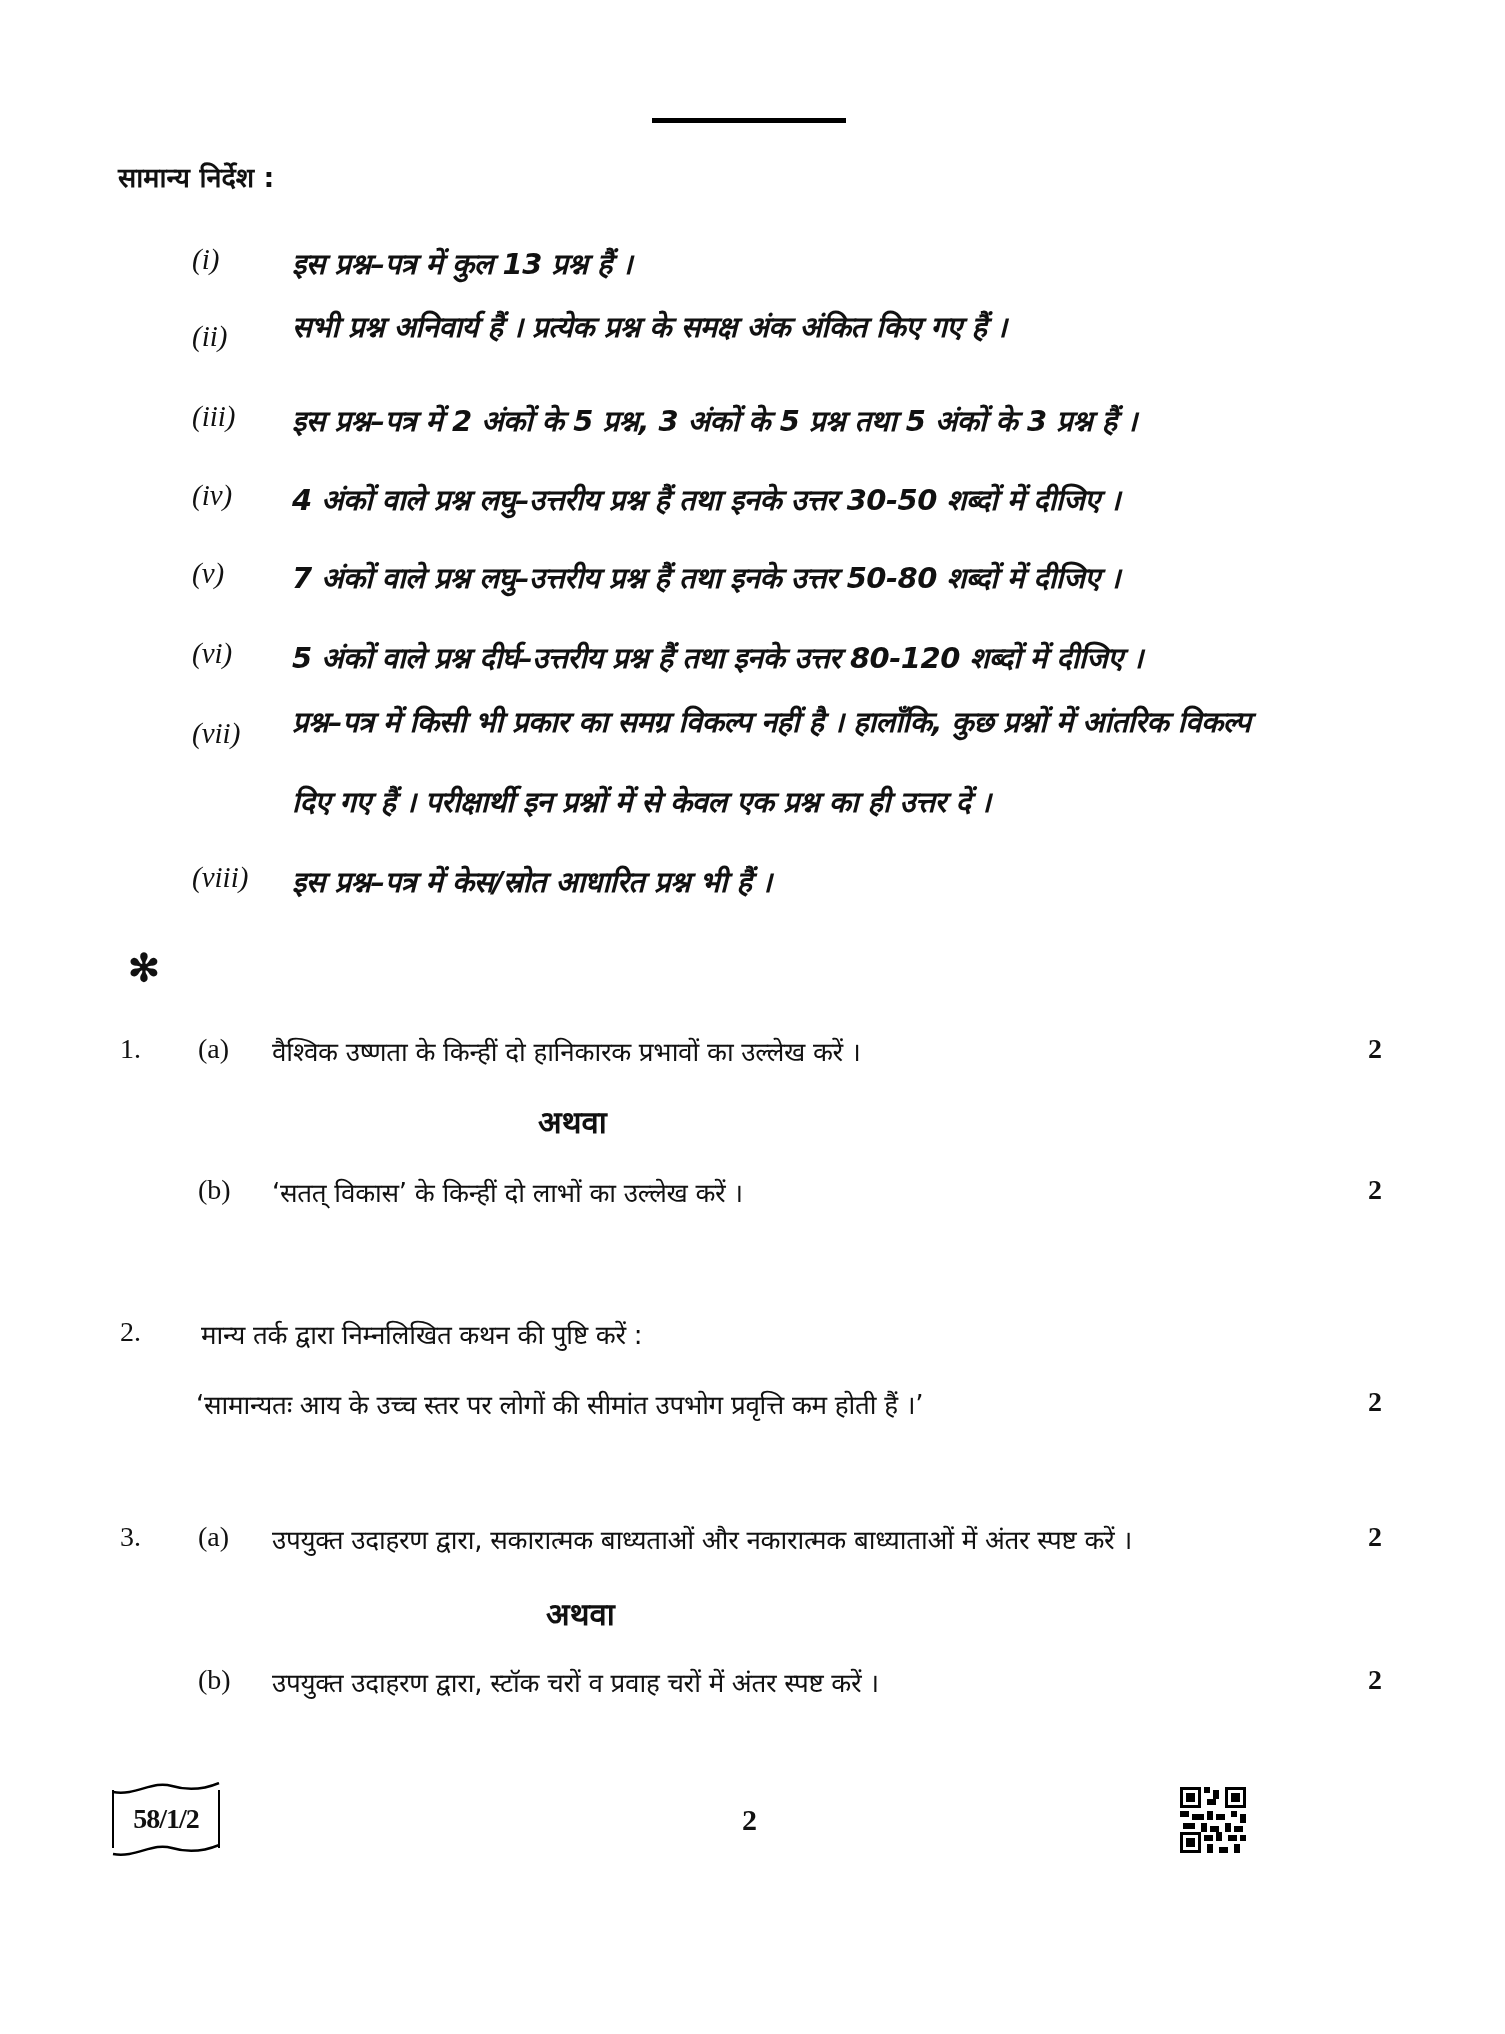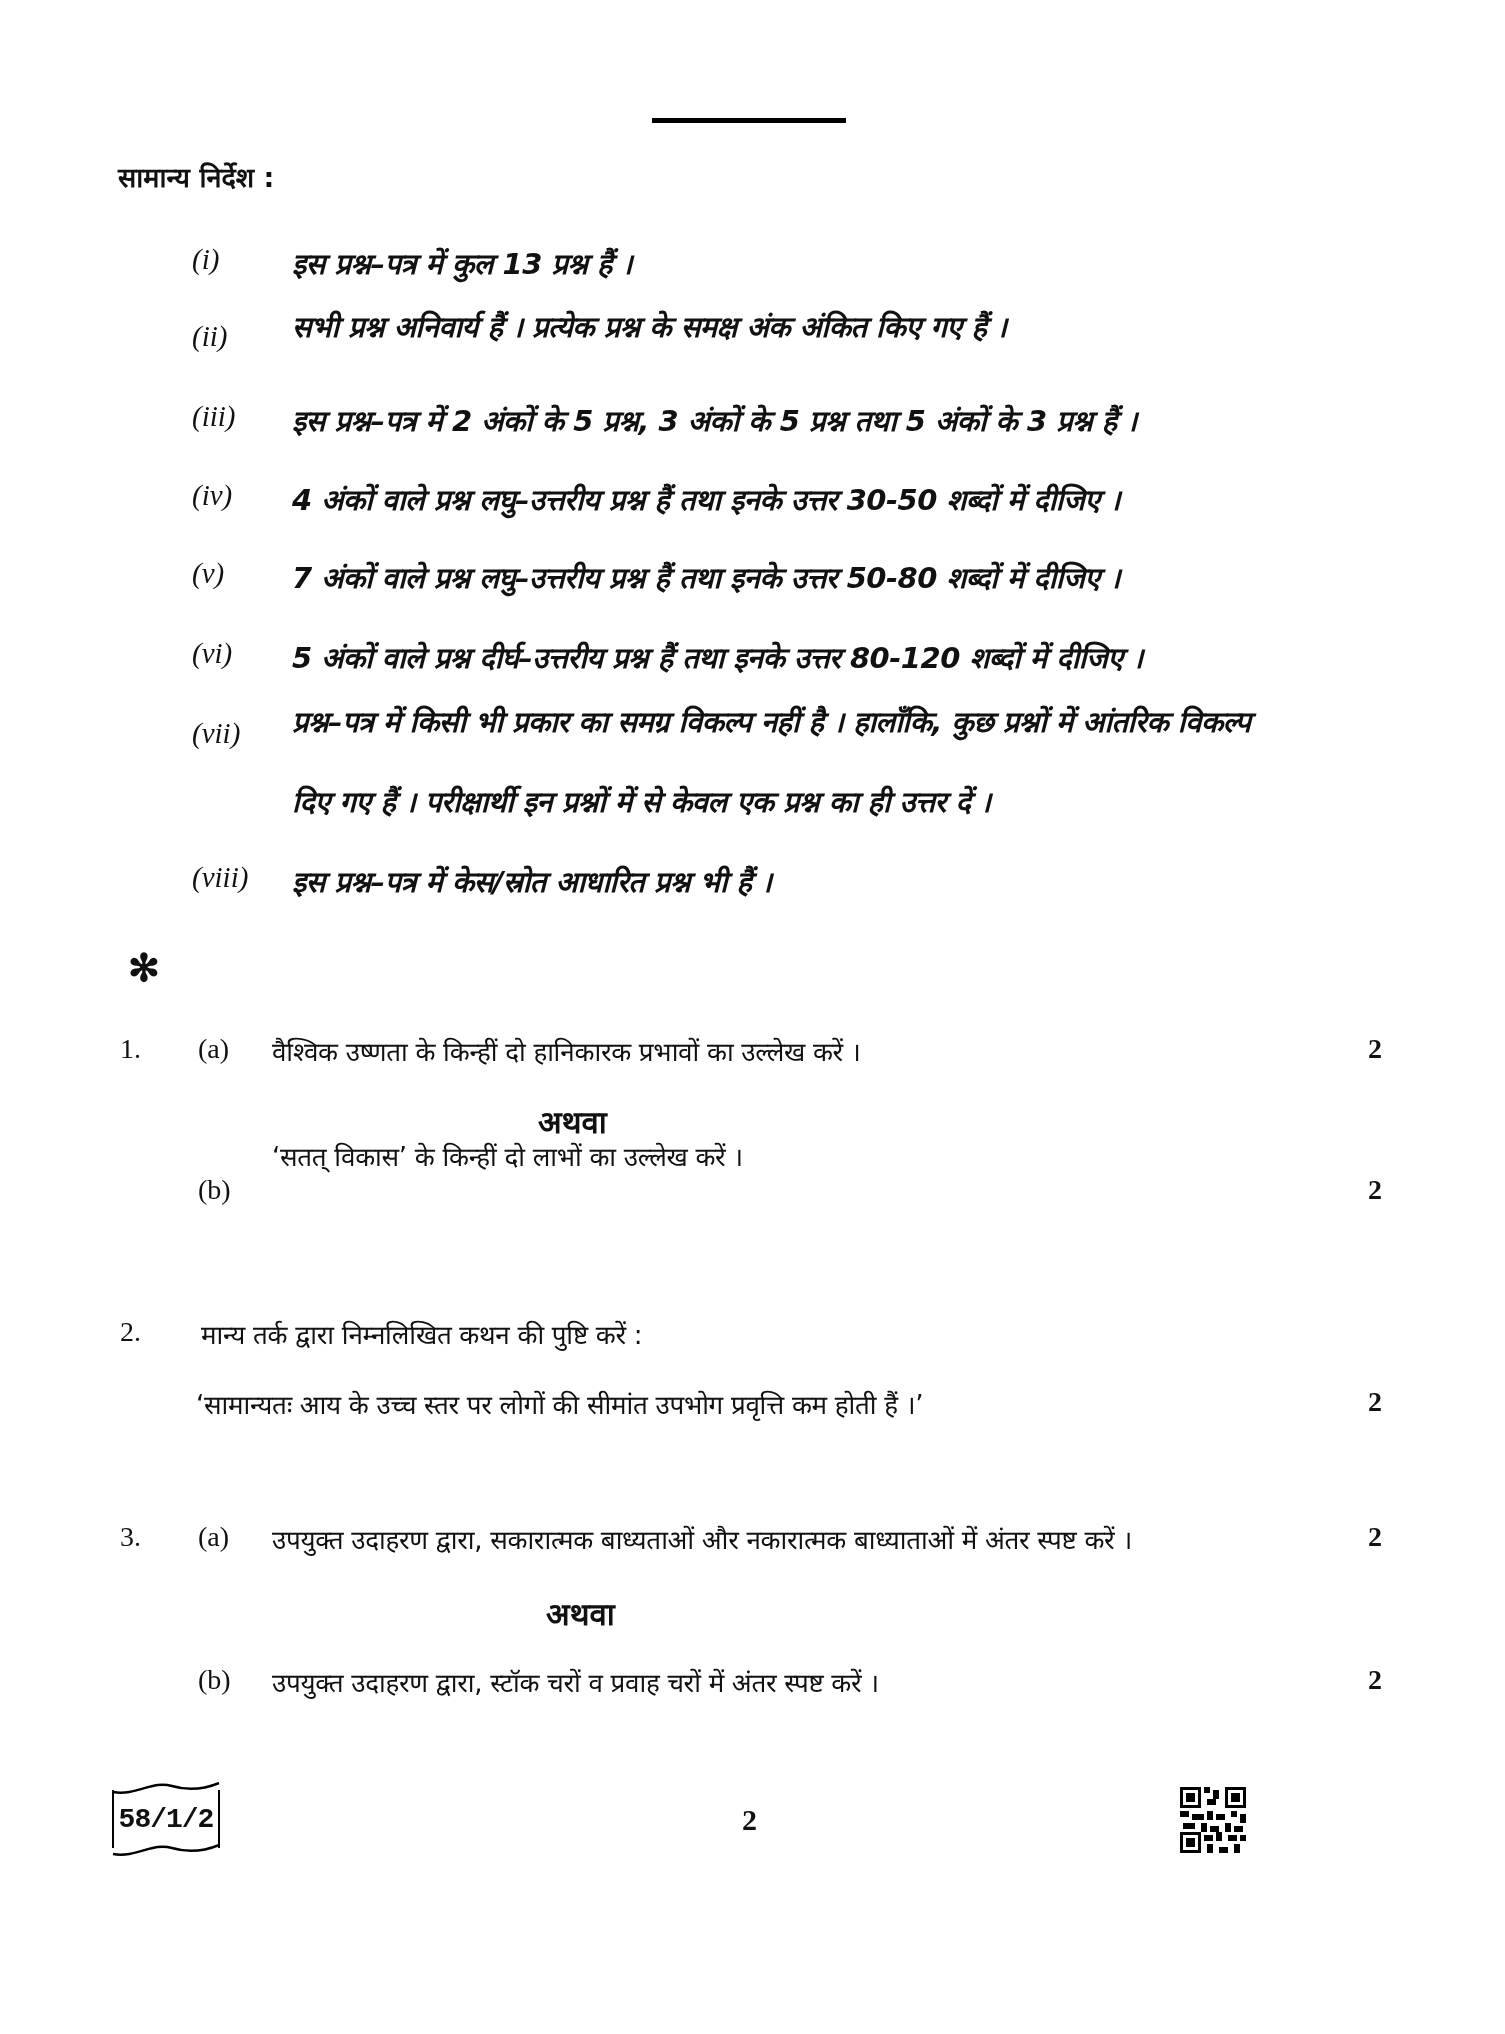--- a/index.html
+++ b/index.html
@@ -15,21 +15,21 @@
   .q-num { position:absolute; left:120px; font-size:28px; font-family:"Liberation Serif", serif; }
   .q-part { position:absolute; left:198px; font-size:28px; font-family:"Liberation Serif", serif; }
   .q-text { position:absolute; font-size:26px; font-family:"DejaVu Sans", sans-serif; white-space:nowrap; letter-spacing:-0.3px; }
   .marks { position:absolute; left:1368px; font-size:28px; font-weight:bold; font-family:"Liberation Serif", serif; }
   .or { position:absolute; font-size:31px; font-weight:bold; font-family:"DejaVu Sans", sans-serif; }
   .code-box { left:112px; top:1790px; width:104px; height:58px; border-left:2px solid #000; border-right:2px solid #000;
               display:flex; align-items:center; justify-content:center; }
   .code-box svg { position:absolute; left:-2px; width:108px; height:12px; }
   .code-box .wave-top { top:-8px; }
   .code-box .wave-bot { bottom:-8px; }
-  .code-text { font-size:28px; font-weight:bold; font-family:Liberation Mono, monospace; letter-spacing:-1px; }
+  .code-text { font-size:28px; font-weight:bold; font-family:Liberation Serif, serif; letter-spacing:-1px; }
   .page-num { left:742px; top:1803px; font-size:30px; font-weight:bold; font-family:"Liberation Serif", serif; }
   .qr { left:1180px; top:1786px; width:66px; height:68px; }
 </style>
 </head>
 <body>
 
 <div class="abs top-rule"></div>
 
 <div class="abs heading">सामान्य निर्देश :</div>
 
@@ -73,21 +73,21 @@
 
 <div>
   <span class="q-num" style="top:1033px">1.</span>
   <span class="q-part" style="top:1033px">(a)</span>
   <span class="q-text" style="left:272px; top:1033px">वैश्विक उष्णता के किन्हीं दो हानिकारक प्रभावों का उल्लेख करें ।</span>
   <span class="marks" style="top:1033px">2</span>
 
   <span class="or" style="left:538px; top:1100px">अथवा</span>
 
   <span class="q-part" style="top:1174px">(b)</span>
-  <span class="q-text" style="left:272px; top:1138px">‘सतत् विकास’ के किन्हीं दो लाभों का उल्लेख करें ।</span>
+  <span class="q-text" style="left:272px; top:1174px">‘सतत् विकास’ के किन्हीं दो लाभों का उल्लेख करें ।</span>
   <span class="marks" style="top:1174px">2</span>
 </div>
 
 <div>
   <span class="q-num" style="top:1316px">2.</span>
   <span class="q-text" style="left:201px; top:1316px">मान्य तर्क द्वारा निम्नलिखित कथन की पुष्टि करें :</span>
   <span class="q-text" style="left:196px; top:1386px">‘सामान्यतः आय के उच्च स्तर पर लोगों की सीमांत उपभोग प्रवृत्ति कम होती हैं ।’</span>
   <span class="marks" style="top:1386px">2</span>
 </div>
 

